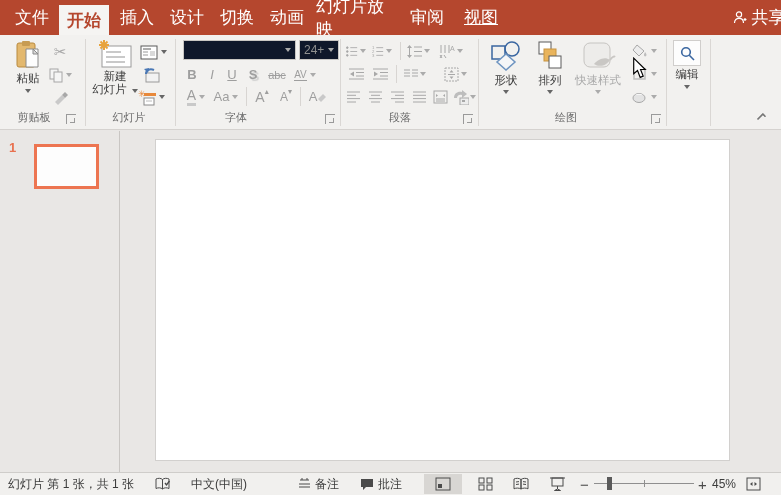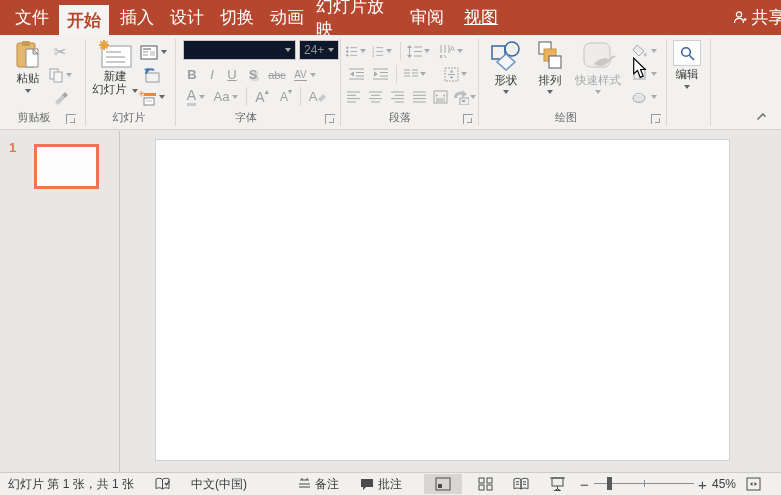--- a/index.html
+++ b/index.html
@@ -244,21 +244,21 @@
     </div>
   <div class="vline" style="left:300px;top:52px;height:19px;"></div>
   <div class="smallbtn" style="left:306px;top:52px;width:24px;height:19px;">
     <span class="ltr" style="font-size:13px;">A</span>
     <span>
         <svg width="10" height="10" viewBox="0 0 10 10">
       <path d="M1 7 L6 2 L9 5 L4 10 Z" fill="#C9C9C9"></path>
         </svg>
       </span>
     </div>
-  <div class="glabel" style="left:218px;width:56px;">字体</div>
+  <div class="glabel" style="left:208px;width:56px;">字体</div>
   <div class="launcher" style="left:325px;"></div>
 
   <div class="smallbtn" style="left:346px;top:7px;width:20px;height:18px;">
     <svg width="14" height="13" viewBox="0 0 14 13">
         <g stroke="#A8A8A8">
       <circle cx="1.5" cy="2" r="1" fill="#A8A8A8"></circle>
           <circle cx="1.5" cy="6.5" r="1" fill="#A8A8A8"></circle>
           <circle cx="1.5" cy="11" r="1" fill="#A8A8A8"></circle>
       <line x1="5" y1="2" x2="13" y2="2"></line>
           <line x1="5" y1="6.5" x2="13" y2="6.5"></line>

